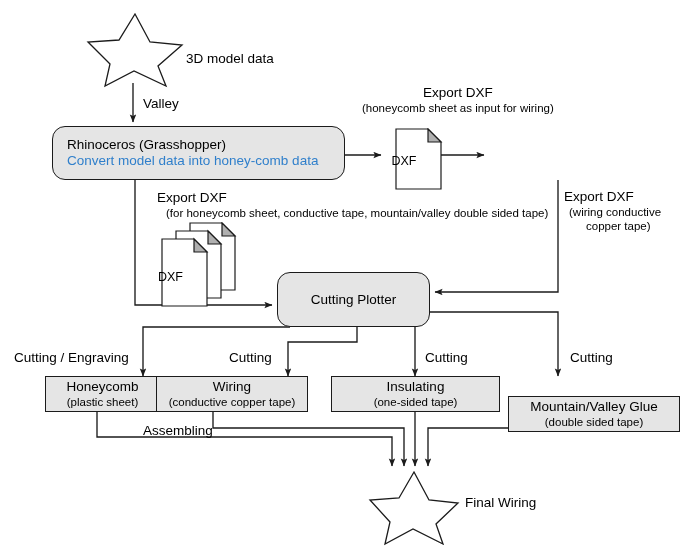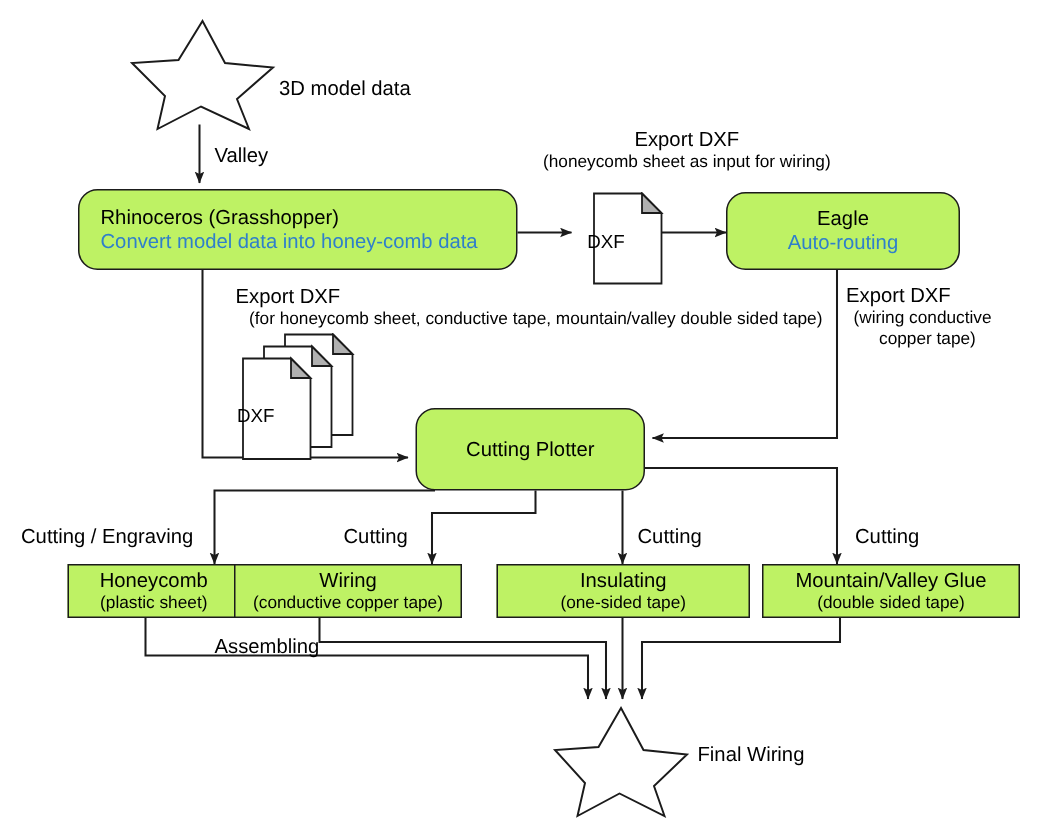--- a/index.html
+++ b/index.html
@@ -26,21 +26,21 @@
     height: 548px;
   }
   .node {
     position: absolute;
     box-sizing: border-box;
     display: flex;
     flex-direction: column;
     align-items: center;
     justify-content: center;
     text-align: center;
-    background: #bef264;
+    background: #e5e5e5;
   }
   .rounded {
     border: 1.3px solid #1b1b1b;
     border-radius: 13px;
   }
   .sharp {
     border: 1.3px solid #1b1b1b;
     border-radius: 0;
   }
   .ttl {
@@ -147,24 +147,20 @@
 
   <div class="doc" style="left:381px; top:128px;">
     <svg width="52" height="62" viewBox="0 0 52 62" xmlns="http://www.w3.org/2000/svg">
       <path d="M1,1 L33,1 L46,14 L46,61 L1,61 Z" fill="#ffffff" stroke="#1b1b1b" stroke-width="1.2"></path>
       <path d="M33,1 L46,14 L33,14 Z" fill="#b0b0b0" stroke="#1b1b1b" stroke-width="1.2"></path>
     </svg>
     <div style="position:absolute; left:0; top:26px; width:46px; text-align:center;
                 font-size:12.5px;">DXF</div>
   </div>
 
-  <div class="node rounded" style="left:484px; top:128px; width:156px; height:52px;">
-    <div class="ttl">Eagle</div>
-    <div class="ttl blue">Auto-routing</div>
-  </div>
 
   <div class="lbl-group" style="left:157px; top:190px;">
     <div class="l1">Export DXF</div>
     <div class="l2" style="margin-left:9px;">(for honeycomb sheet, conductive tape, mountain/valley double sided tape)</div>
   </div>
 
   <div class="lbl-group" style="left:564px; top:189px;">
     <div class="l1">Export DXF</div>
     <div class="l2" style="margin-left:5px;">(wiring conductive</div>
     <div class="l2" style="margin-left:22px;">copper tape)</div>
@@ -203,21 +199,21 @@
   <div class="node sharp" style="left:156px; top:376px; width:152px; height:36px;">
     <div class="ttl">Wiring</div>
     <div class="sub">(conductive copper tape)</div>
   </div>
 
   <div class="node sharp" style="left:331px; top:376px; width:169px; height:36px;">
     <div class="ttl">Insulating</div>
     <div class="sub">(one-sided tape)</div>
   </div>
 
-  <div class="node sharp" style="left:508px; top:376px; width:172px; height:36px;">
+  <div class="node sharp" style="left:508px; top:396px; width:172px; height:36px;">
     <div class="ttl">Mountain/Valley Glue</div>
     <div class="sub">(double sided tape)</div>
   </div>
 
   <div class="lbl" style="left:143px; top:423px;">Assembling</div>
 
   <div class="star-wrap" style="left:368px; top:470px;">
     <svg width="92" height="76" viewBox="0 0 92 76" xmlns="http://www.w3.org/2000/svg">
       <path d="M46,2 L61,30 L90,33 L68,54 L75,74 L45,59 L17,74 L22,52 L2,30 L31,28 Z" fill="#ffffff" stroke="#1b1b1b" stroke-width="1.3" stroke-linejoin="miter"></path>
     </svg>

